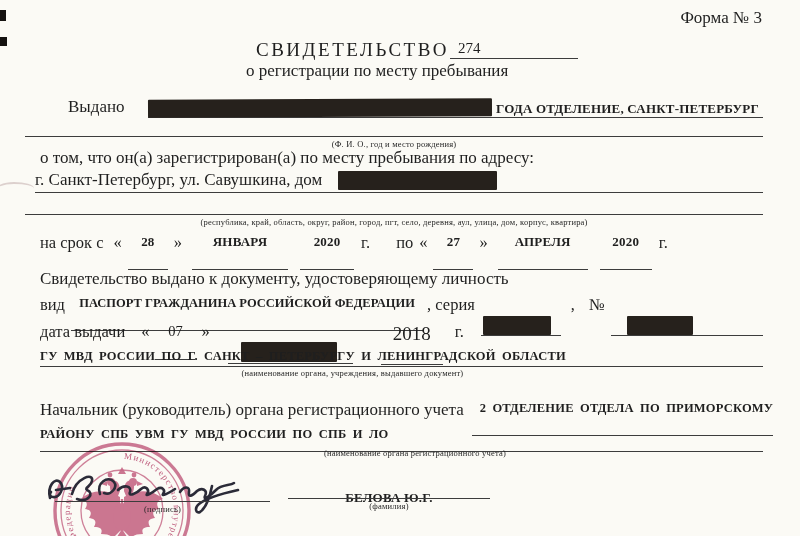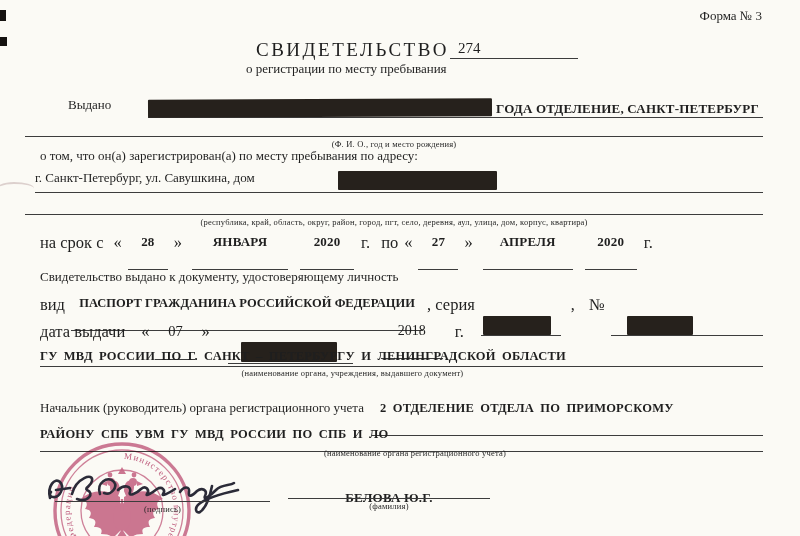--- a/index.html
+++ b/index.html
@@ -5,21 +5,21 @@
   html,body{margin:0;padding:0;}
   .page{
     position:relative;
     width:800px;height:536px;
     background:#fbfaf5;
     overflow:hidden;
     font-family:"Liberation Serif","DejaVu Serif",serif;
     color:#1f1f1f;
   }
   .abs{position:absolute;}
-  .t17{font-size:13px;line-height:1.1;}
+  .t17{font-size:17px;line-height:1.1;}
   .t16{font-size:16.5px;line-height:1.1;}
   .bold13{font-weight:bold;font-size:13px;letter-spacing:.2px;}
   .bcaps{font-weight:bold;font-size:12.5px;letter-spacing:.2px;word-spacing:3px;white-space:nowrap;}
   .caption{font-size:8.5px;color:#262626;letter-spacing:.2px;white-space:nowrap;}
   .redact{background:#26211c;border-radius:1px;}
   .uline{border-bottom:1.4px solid #3c3c3c;}
   .hline{border-top:1.4px solid #3c3c3c;height:0;}
   .cell{display:inline-block;text-align:center;border-bottom:1.4px solid #3c3c3c;padding-bottom:19px;}
   .flexrow{display:flex;align-items:flex-start;}
   .nowrap{white-space:nowrap;}
@@ -60,21 +60,21 @@
   <div class="abs caption" style="left:25px;top:217px;width:738px;text-align:center;">(республика, край, область, округ, район, город, пгт, село, деревня, аул, улица, дом, корпус, квартира)</div>
 
   <div class="abs flexrow nowrap" style="left:40px;top:234px;width:723px;">
     <span class="t16">на срок с</span>
     <span class="t16" style="margin:0 6px 0 10px;">«</span>
     <span class="cell bold13" style="width:40px;">28</span>
     <span class="t16" style="margin:0 10px 0 6px;">»</span>
     <span class="cell bold13" style="width:96px;">ЯНВАРЯ</span>
     <span class="cell bold13" style="width:54px;margin-left:12px;">2020</span>
     <span class="t16" style="margin-left:7px;">г.</span>
-    <span class="t16" style="margin-left:11px;">по</span>
+    <span class="t16" style="margin-left:26px;">по</span>
     <span class="t16" style="margin:0 6px 0 6px;">«</span>
     <span class="cell bold13" style="width:40px;">27</span>
     <span class="t16" style="margin:0 10px 0 6px;">»</span>
     <span class="cell bold13" style="width:90px;">АПРЕЛЯ</span>
     <span class="cell bold13" style="width:52px;margin-left:12px;">2020</span>
     <span class="t16" style="margin-left:7px;">г.</span>
   </div>
 
   <div class="abs t17" style="left:40px;top:270px;">Свидетельство выдано к документу, удостоверяющему личность</div>
 
@@ -93,21 +93,21 @@
   </div>
 
   <div class="abs flexrow nowrap" style="left:40px;top:323px;">
     <span class="t16">дата выдачи</span>
     <span class="t16" style="margin:0 6px 0 16px;">«</span>
     <span class="cell" style="width:40px;font-size:14.5px;">07</span>
     <span class="t16" style="margin:0 0 0 6px;">»</span>
     <span class="cell" style="width:125px;margin-left:18px;position:relative;height:21px;">
       <span class="redact" style="position:absolute;left:13px;bottom:1px;width:96px;height:20px;"></span>
     </span>
-    <span class="cell" style="width:62px;margin-left:28px;font-size:14px;">2018</span>
+    <span class="cell" style="width:62px;margin-left:28px;font-size:19px;">2018</span>
     <span class="t16" style="margin-left:12px;">г.</span>
   </div>
 
   <div class="abs uline bcaps" style="left:40px;top:349px;width:723px;padding-bottom:2px;border-bottom-width:1.6px;">ГУ МВД РОССИИ ПО Г. САНКТ – ПЕТЕРБУРГУ И ЛЕНИНГРАДСКОЙ ОБЛАСТИ</div>
   <div class="abs caption" style="left:185px;top:368px;width:335px;text-align:center;">(наименование органа, учреждения, выдавшего документ)</div>
 
   <div class="abs flexrow nowrap" style="left:40px;top:401px;width:723px;">
     <span class="t17">Начальник (руководитель) органа регистрационного учета</span>
     <span class="cell bcaps" style="flex:1;margin-left:8px;text-align:left;padding-left:8px;border-bottom-width:1.6px;">2 ОТДЕЛЕНИЕ ОТДЕЛА  ПО ПРИМОРСКОМУ</span>
   </div>

